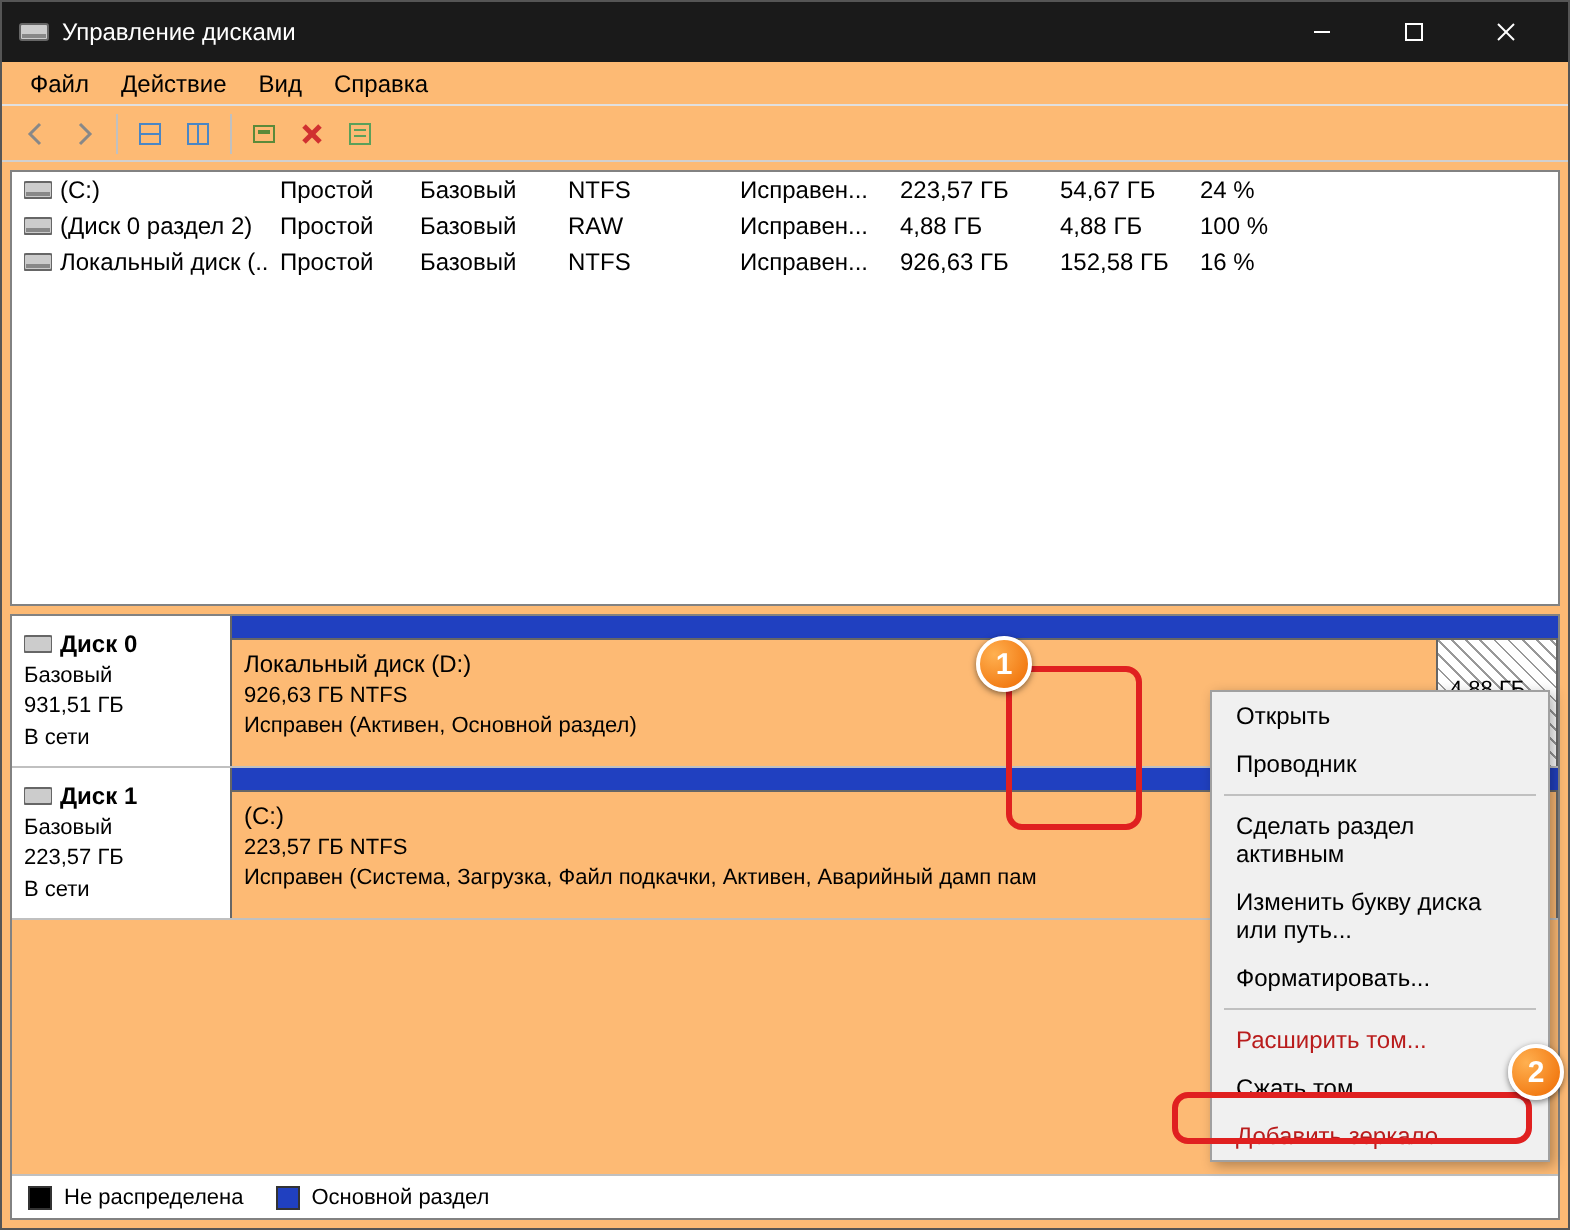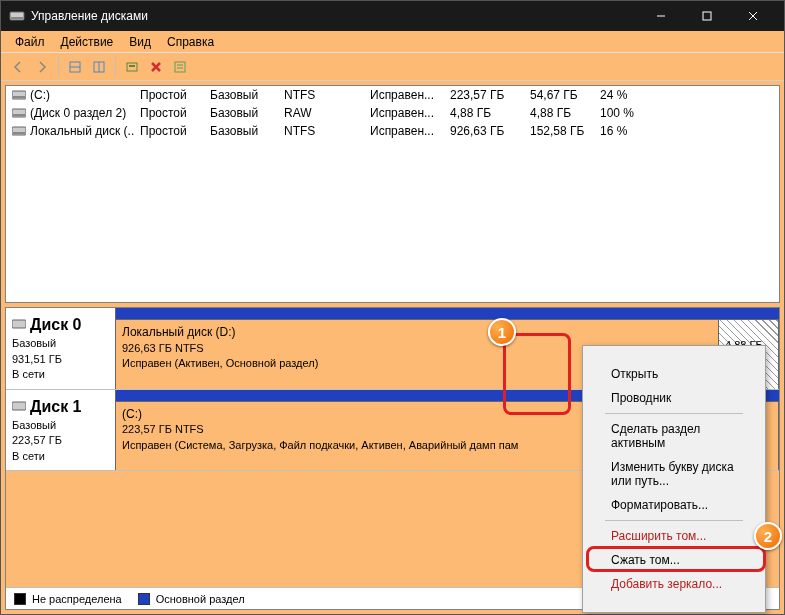--- a/index.html
+++ b/index.html
@@ -19,33 +19,33 @@
     .grid-header { display: flex; background: #fff; border-bottom: 1px solid #d0d0d0; height: 24px; }
     .grid-header-cell { padding: 4px 6px; border-right: 1px solid #e0e0e0; overflow: hidden; white-space: nowrap; text-overflow: ellipsis; background: #fff; font-weight: normal; }
     .grid-body { height: 216px; overflow: auto; background: #fff; }
     .grid-row { display: flex; height: 18px; align-items: center; }
     .grid-cell { padding: 1px 6px; overflow: hidden; white-space: nowrap; text-overflow: ellipsis; display:flex; align-items:center; gap:4px; }
     .disk-icon { width: 14px; height: 12px; }
     .lower { flex: 1; display: flex; flex-direction: column; border: 1px solid #828282; margin: 0 4px 4px 4px; overflow: hidden; }
     .disk-pane-scroll { flex:1; overflow:auto; }
     .disk-block { display: flex; border-bottom: 1px solid #c0c0c0; }
     .disk-label { width: 110px; border-right: 1px solid #666; padding: 6px; background: #fff; font-size: 11px; line-height: 1.4; }
-    .disk-label b { font-size: 16px; display:flex; align-items:flex-start; gap:4px; }
+    .disk-label b { font-size: 12px; display:flex; align-items:center; gap:4px; }
     .disk-partitions { flex: 1; display: flex; flex-direction: column; }
     .disk-bar { height: 12px; background: #2040c0; border-bottom: 1px solid #666; }
     .partitions-row { flex: 1; display: flex; }
     .partition { border-right: 1px solid #666; padding: 4px 6px; font-size: 11px; line-height: 1.4; overflow: hidden; position: relative; }
     .partition.hatched { background: repeating-linear-gradient(45deg, #fff, #fff 4px, #999 4px, #999 5px); }
     .partition .title { font-weight: normal; font-size: 12px; }
     .legend { height: 22px; border-top: 1px solid #c0c0c0; display: flex; align-items: center; padding: 0 8px; gap: 16px; background:#fff; }
     .legend-item { display: flex; align-items: center; gap: 6px; font-size: 11px; }
     .legend-swatch { width: 12px; height: 12px; border: 1px solid #333; }
     .highlight-box { position: absolute; border: 3px solid #e02020; border-radius: 8px; pointer-events: none; }
     .badge { position: absolute; width: 28px; height: 28px; border-radius: 50%; background: radial-gradient(circle at 30% 30%, #ffb050, #ee6a00); border: 2px solid #fff; box-shadow: 0 1px 3px rgba(0,0,0,0.5); display: flex; align-items: center; justify-content: center; color: #fff; font-weight: bold; font-size: 15px; pointer-events: none; }
-    .ctxmenu { position: absolute; background: #f0f0f0; border: 1px solid #a0a0a0; box-shadow: 2px 2px 6px rgba(0,0,0,0.3); padding: 16px; width: 184px; font-size: 12px; }
+    .ctxmenu { position: absolute; background: #f0f0f0; border: 1px solid #a0a0a0; box-shadow: 2px 2px 6px rgba(0,0,0,0.3); padding: 0; width: 170px; font-size: 12px; margin-left: 23px; }
     .ctxmenu-item { padding: 5px 12px; cursor: default; }
     .ctxmenu-item.disabled { color: #b91c1c; }
     .ctxmenu-sep { height: 1px; background: #c0c0c0; margin: 3px 6px; }
     
     .c0{width:128px}.c1{width:70px}.c2{width:74px}.c3{width:86px}.c4{width:80px}.c5{width:80px}.c6{width:70px}.c7{width:90px}
   </style>
 </head>
 <body>
 
 <div class="window">

